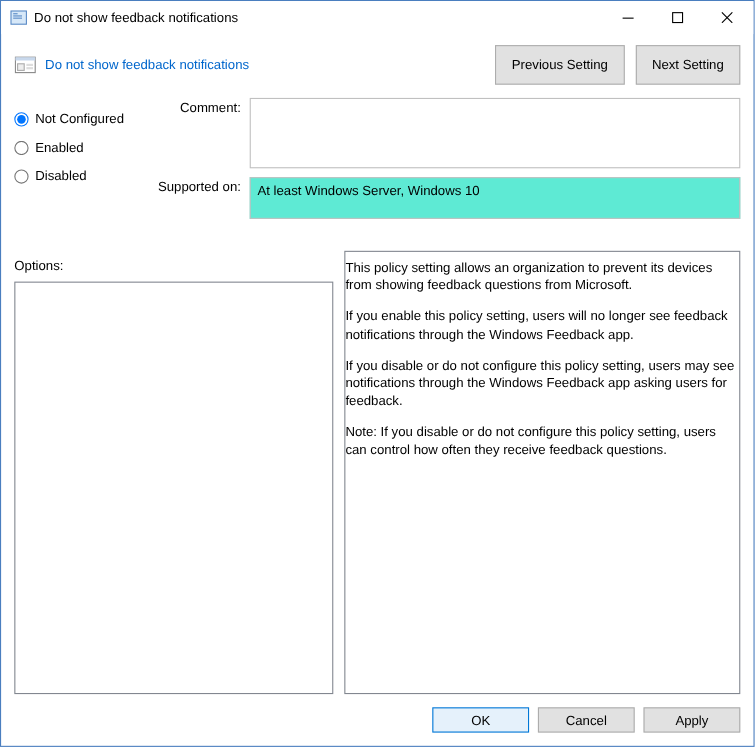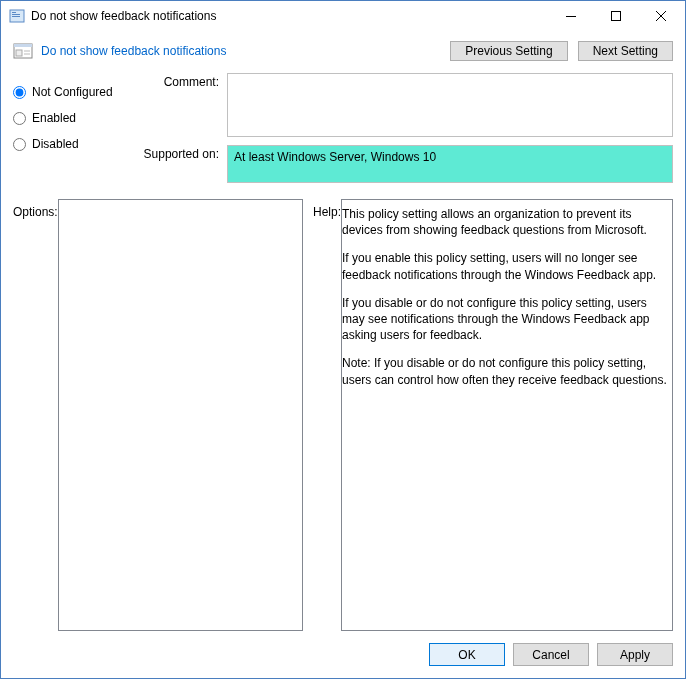--- a/index.html
+++ b/index.html
@@ -7,38 +7,38 @@
     .titlebar { height: 30px; display: flex; align-items: center; padding: 0 2px 0 8px; background: #fff; }
     .titlebar .ticon { width: 16px; height: 16px; margin-right: 6px; }
     .titlebar .title { flex: 1; color: #000; }
     .winbtn { width: 45px; height: 28px; display: flex; align-items: center; justify-content: center; }
     .winbtn.min span { width: 10px; height: 1px; background: #000; display: block; }
     .winbtn.max span { width: 10px; height: 10px; border: 1px solid #000; display: block; }
     .winbtn.close svg { width: 10px; height: 10px; }
     .header { display: flex; align-items: center; padding: 10px 12px 8px 12px; }
     .header .hicon { width: 20px; height: 20px; margin-right: 8px; }
     .header .htitle { color: #0066cc; flex: 1; }
-    .navbtn { height: 20px; padding: 0 14px; margin-left: 10px; background: #e1e1e1; border: 1px solid #adadad; cursor: default; }
+    .navbtn { height: 36px; padding: 0 14px; margin-left: 10px; background: #e1e1e1; border: 1px solid #adadad; cursor: default; }
     .content1 { display: flex; padding: 4px 12px 0 12px; }
     .radios { width: 130px; padding-top: 6px; }
     .radio-row { display: flex; align-items: center; height: 26px; gap: 6px; }
     .radio-row input { margin: 0; }
     .fields { flex: 1; }
     .field-row { display: flex; gap: 4px; margin-bottom: 8px; }
     .field-label { width: auto; min-width: 80px; text-align: right; padding-right: 4px; padding-top: 2px; }
     .comment-box { flex: 1; height: 64px; border: 1px solid #c0c0c0; resize: none; padding: 2px 4px; background: #fff; overflow-y: scroll; }
     .supported-box { flex: 1; height: 38px; border: 1px solid #c0c0c0; padding: 4px 6px; background: #5eead4; overflow-y: scroll; }
     .content2 { display: flex; padding: 8px 12px 0 12px; gap: 10px; flex: 1; min-height: 0; }
-    .col { display: flex; flex-direction: row; flex: 1; }
+    .col { display: flex; flex-direction: column; flex: 1; margin-top: 13px; }
     .col.left { flex: 0 0 290px; }
     .col-label { margin: 6px 0 8px 0; }
     .bigbox { flex: 1; border: 1px solid #828790; background: #fff; padding: 6px 0; overflow: auto; line-height: 1.35; }
     .bigbox p { margin: 0 0 12px 0; }
     .footer { display: flex; justify-content: flex-end; gap: 8px; padding: 12px; }
-    .btn { width: 76px; height: 23px; background: #e1e1e1; border: 1px solid #adadad; }
+    .btn { width: 88px; height: 23px; background: #e1e1e1; border: 1px solid #adadad; }
     .btn.default { border: 1px solid #0078d7; background: #e5f1fb; }
     ::-webkit-scrollbar { width: 16px; }
     ::-webkit-scrollbar-track { background: #f0f0f0; }
     ::-webkit-scrollbar-thumb { background: #cdcdcd; }
     ::-webkit-scrollbar-button { background: #f0f0f0; height: 16px; }
   </style>
 </head>
 <body>
 
 <div class="titlebar">
@@ -102,21 +102,20 @@
     </div>
   </div>
 </div>
 
 <div class="content2">
   <div class="col left">
     <div class="col-label">Options:</div>
     <div class="bigbox"></div>
   </div>
   <div class="col">
-    <div class="col-label">Help:</div>
     <div class="bigbox">
       <p>This policy setting allows an organization to prevent its devices from showing feedback questions from Microsoft.</p>
       <p>If you enable this policy setting, users will no longer see feedback notifications through the Windows Feedback app.</p>
       <p>If you disable or do not configure this policy setting, users may see notifications through the Windows Feedback app asking users for feedback.</p>
       <p>Note: If you disable or do not configure this policy setting, users can control how often they receive feedback questions.</p>
     </div>
   </div>
 </div>
 
 <div class="footer">

